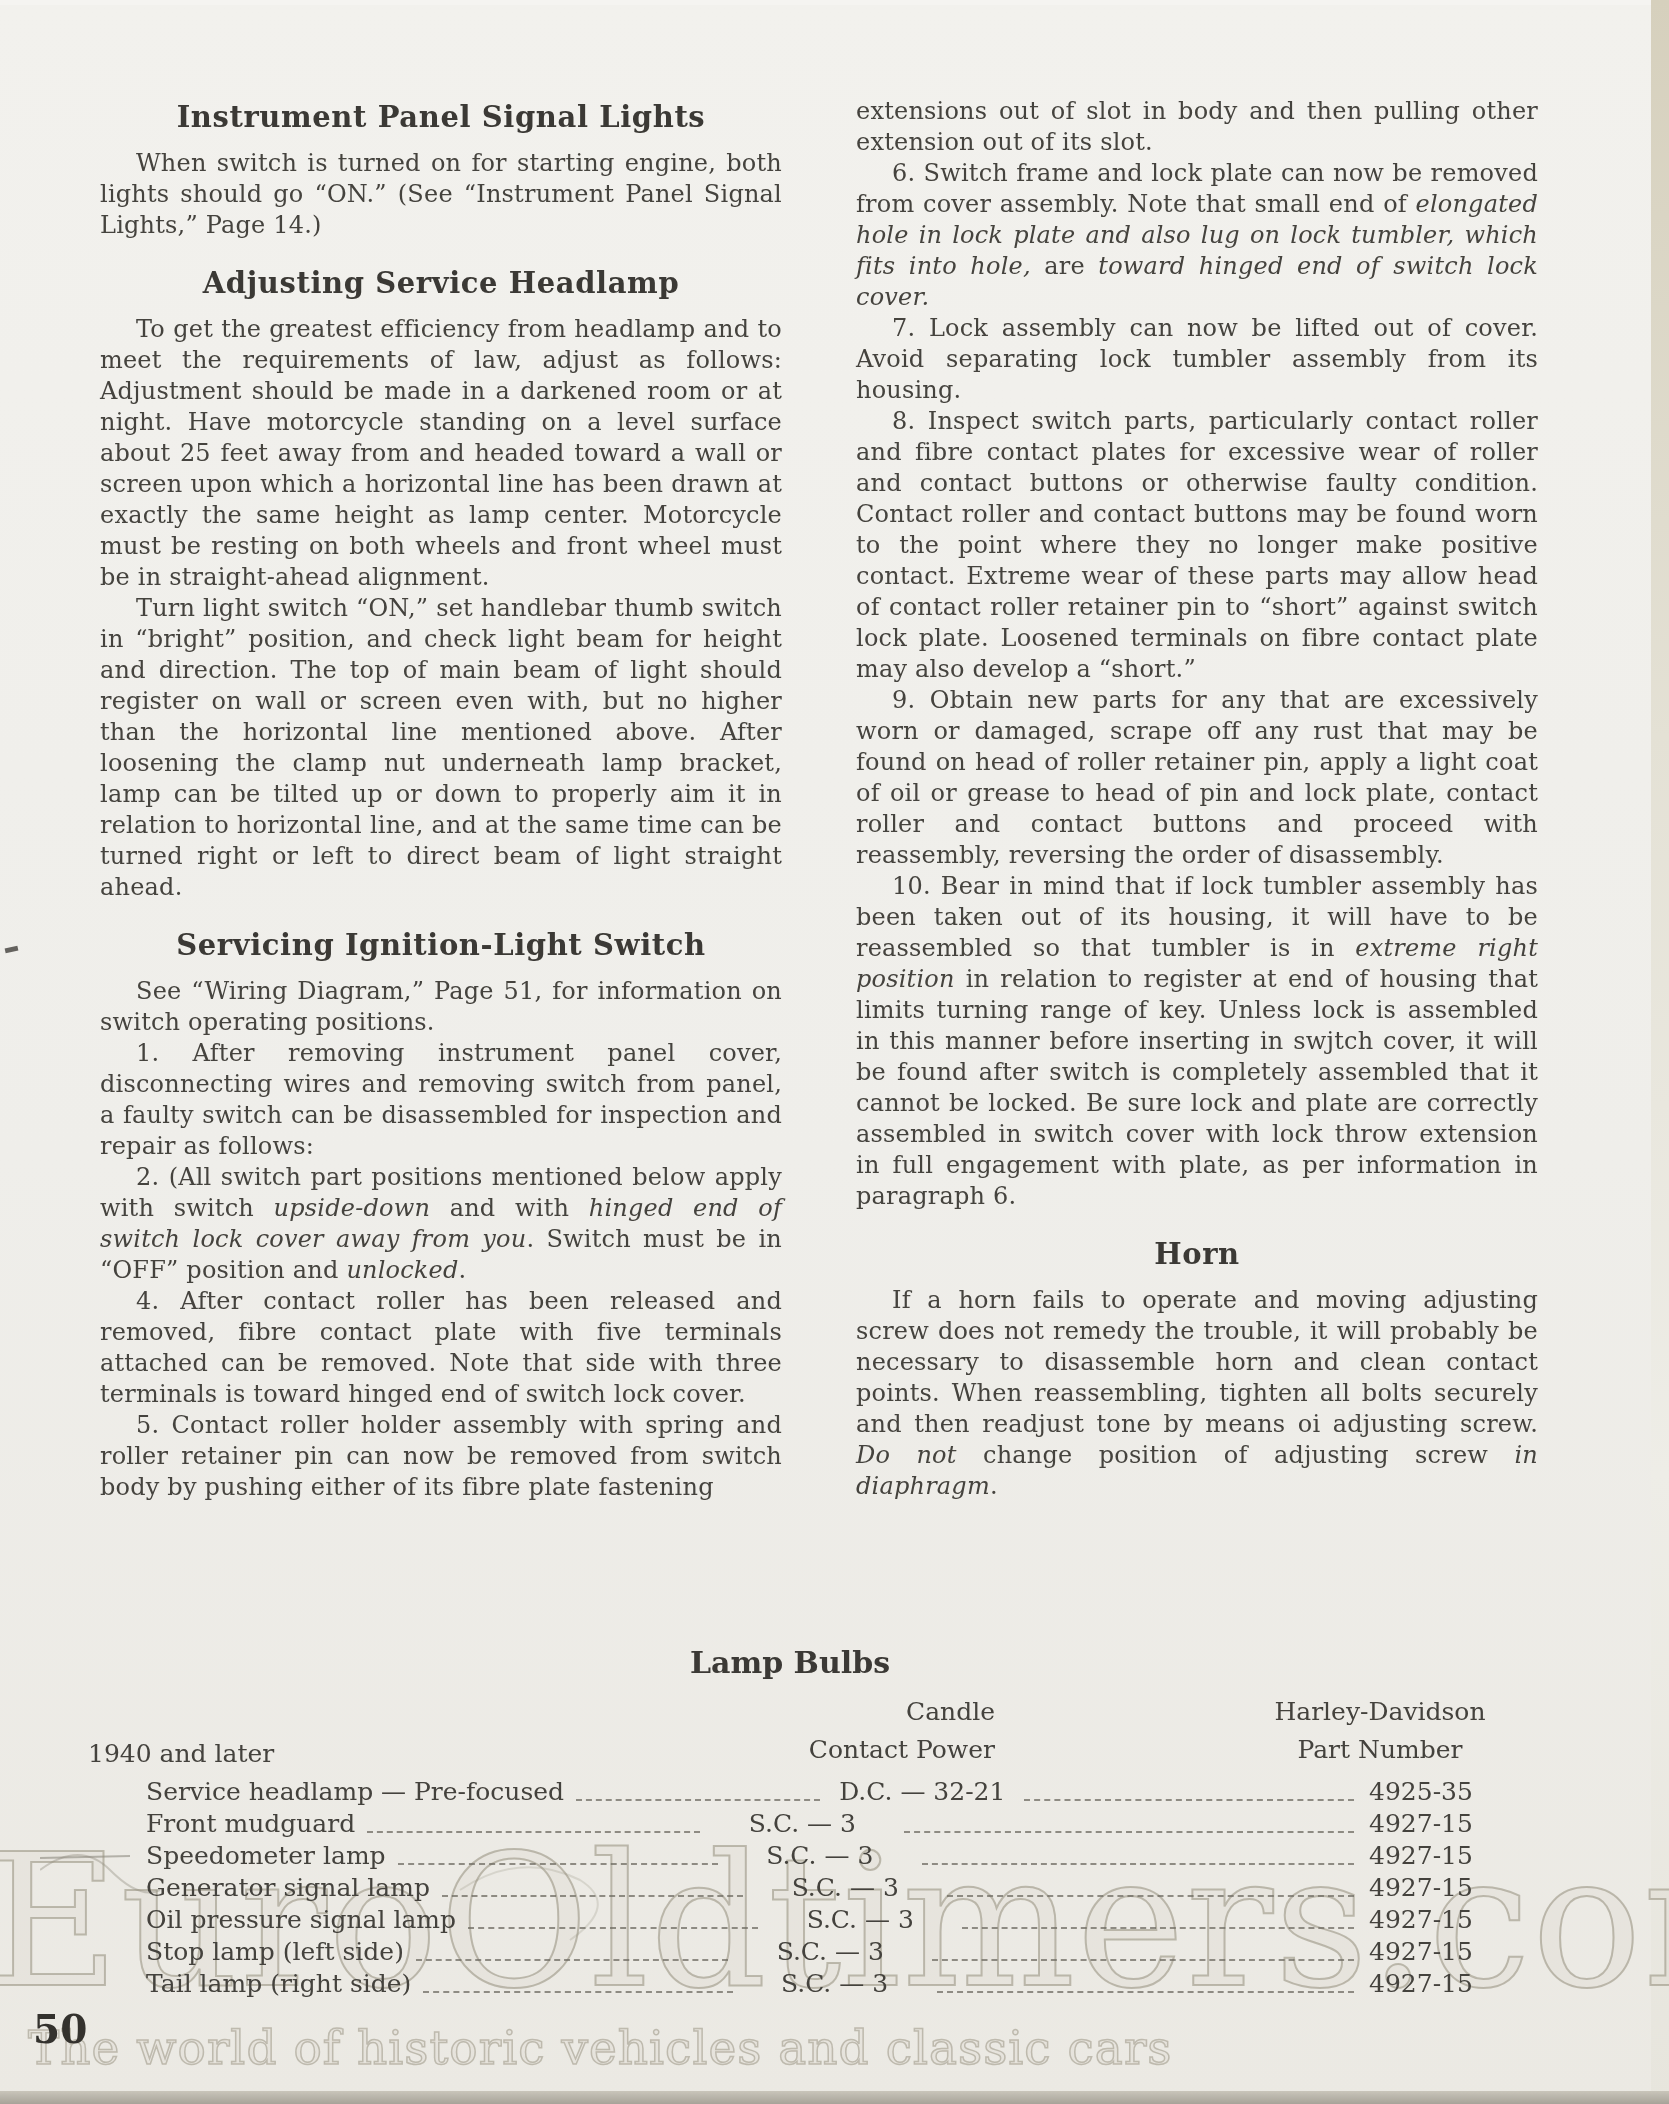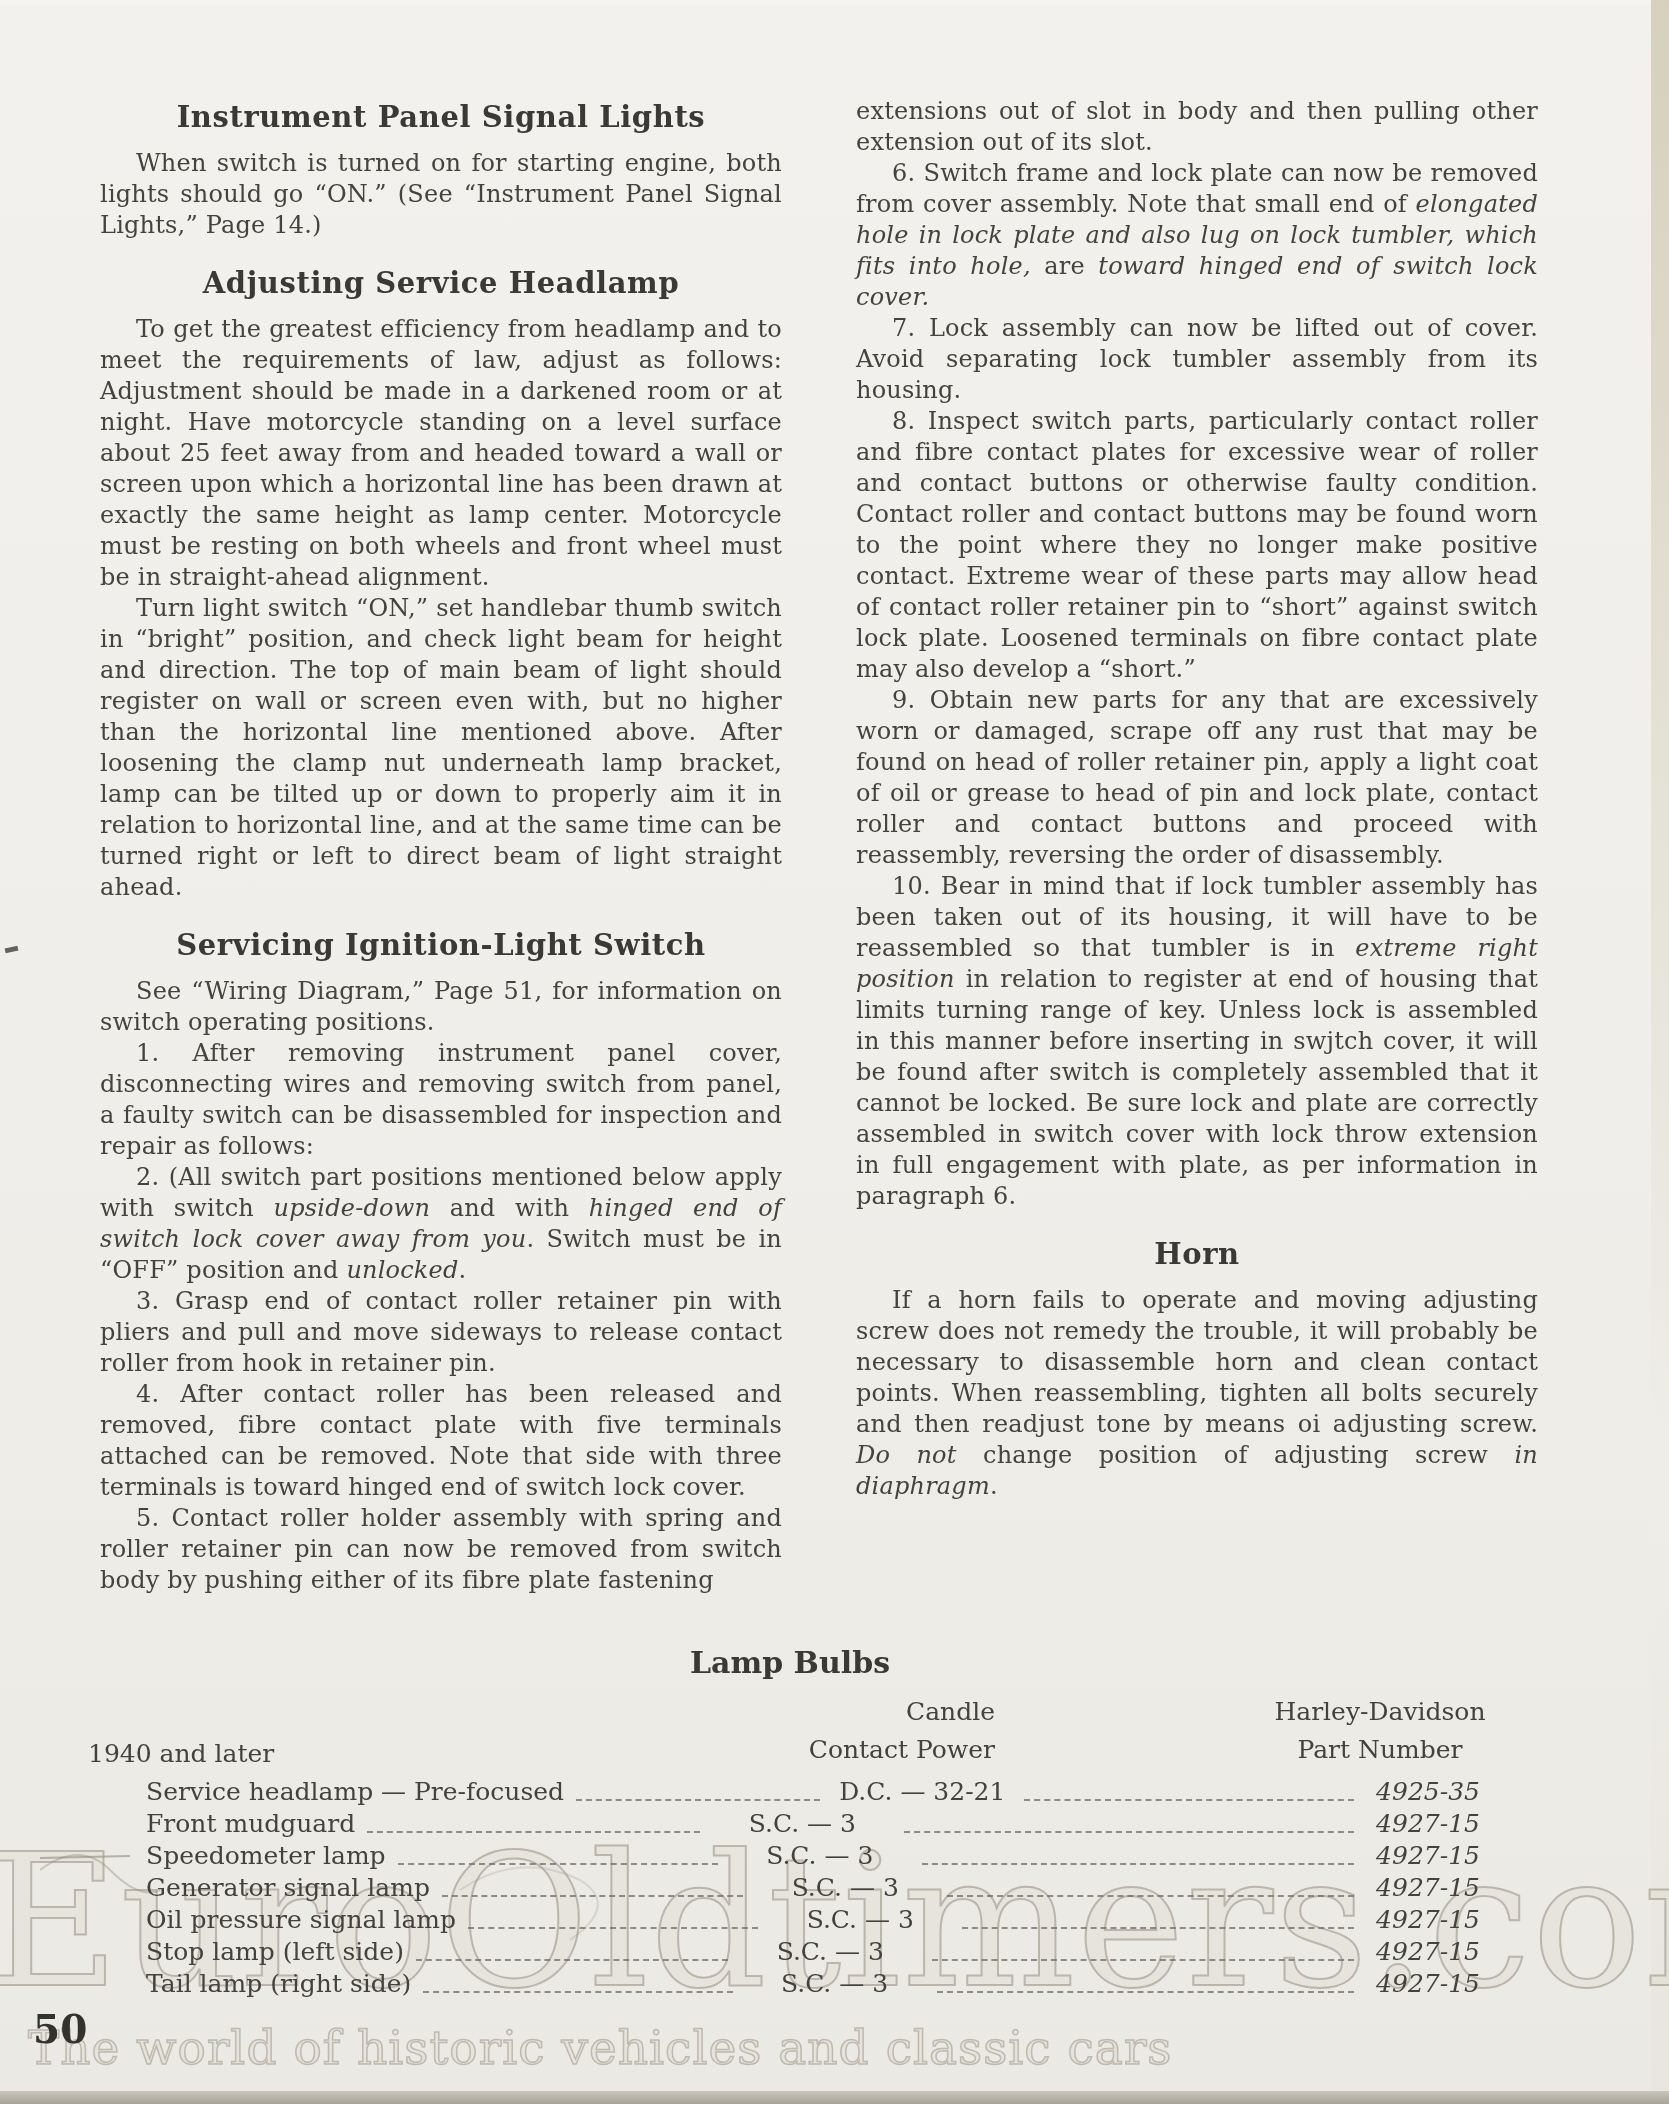--- a/index.html
+++ b/index.html
@@ -36,21 +36,21 @@
   .era { position:absolute; left:88px; top:94px; }
   .head-contact { position:absolute; left:801px; top:48px; width:194px; text-align:right; line-height:38px; }
   .head-part { position:absolute; left:1268px; top:48px; width:224px; text-align:center; line-height:38px; }
   .rows { position:absolute; left:122px; top:132px; right:189px; }
   .trow { display:flex; align-items:baseline; height:32px; white-space:nowrap;margin-left:24px; }
   .trow .name { padding-right:4px; }
   .trow .lead { flex:1; min-width:26px; border-bottom:2px dashed #6f6c63; opacity:0.75;
     align-self:flex-end; margin:0 8px 8px 8px; }
   .trow .lead2 { flex:1.35; }
   .trow .contact { width:188px; text-align:center; }
-  .trow .part { width:118px; text-align:right;font-style:italic; }
+  .trow .part { width:118px; text-align:center; }
 
   
   .pageno { position:absolute; left:33px; top:2006px; font-size:39px; font-weight:bold; color:#34322e; }
   .wm-main { position:absolute; left:-14px; top:1830px; font-size:183px; line-height:1;
     white-space:nowrap; color:rgba(130,124,106,0.05);
     -webkit-text-stroke:2px rgba(148,142,124,0.55); letter-spacing:1px; }
   .wm-tag { position:absolute; left:28px; top:2024px; font-size:47px; line-height:1;
     white-space:nowrap; color:rgba(130,124,106,0.05);
     -webkit-text-stroke:1.5px rgba(148,142,124,0.5); letter-spacing:1px; }
 
@@ -68,21 +68,20 @@
 <div class="col col-left">
     <h2>Instrument Panel Signal Lights</h2>
     <p><span>When switch is turned on for starting engine, both lights should go “ON.”  (See “Instrument Panel Signal Lights,” Page 14.)</span></p>
     <h2>Adjusting Service Headlamp</h2>
     <p><span>To get the greatest efficiency from headlamp and to meet the requirements of law, adjust as follows: Adjustment should be made in a darkened room or at night.  Have motorcycle standing on a level surface about 25 feet away from and headed toward a wall or screen upon which a horizontal line has been drawn at exactly the same height as lamp center.  Motorcycle must be resting on both wheels and front wheel must be in straight-ahead alignment.</span></p>
     <p><span>Turn light switch “ON,” set handlebar thumb switch in “bright” position, and check light beam for height and direction.  The top of main beam of light should register on wall or screen even with, but no higher than the horizontal line mentioned above.  After loosening the clamp nut underneath lamp bracket, lamp can be tilted up or down to properly aim it in relation to horizontal line, and at the same time can be turned right or left to direct beam of light straight ahead.</span></p>
     <h2>Servicing Ignition-Light Switch</h2>
     <p><span>See “Wiring Diagram,” Page 51, for information on switch operating positions.</span></p>
     <p><span>1.  After removing instrument panel cover, disconnecting wires and removing switch from panel, a faulty switch can be disassembled for inspection and repair as follows:</span></p>
     <p><span>2.  (All switch part positions mentioned below apply with switch </span><span class="i">upside-down</span><span> and with </span><span class="i">hinged end of switch lock cover away from you</span><span>.  Switch must be in “OFF” position and </span><span class="i">unlocked</span><span>.</span></p>
-    <p><span>3.  Grasp end of contact roller retainer pin with pliers and pull and move sideways to release contact roller from hook in retainer pin.</span></p>
     <p><span>4.  After contact roller has been released and removed, fibre contact plate with five terminals attached can be removed.  Note that side with three terminals is toward hinged end of switch lock cover.</span></p>
     <p><span>5.  Contact roller holder assembly with spring and roller retainer pin can now be removed from switch body by pushing either of its fibre plate fastening</span></p>
   </div>
 <div class="col col-right">
     <p class="noindent"><span>extensions out of slot in body and then pulling other extension out of its slot.</span></p>
     <p><span>6.  Switch frame and lock plate can now be removed from cover assembly.  Note that small end of </span><span class="i">elongated hole in lock plate and also lug on lock tumbler, which fits into hole,</span><span> are </span><span class="i">toward hinged end of switch lock cover.</span></p>
     <p><span>7.  Lock assembly can now be lifted out of cover.  Avoid separating lock tumbler assembly from its housing.</span></p>
     <p><span>8.  Inspect switch parts, particularly contact roller and fibre contact plates for excessive wear of roller and contact buttons or otherwise faulty condition.  Contact roller and contact buttons may be found worn to the point where they no longer make positive contact.  Extreme wear of these parts may allow head of contact roller retainer pin to “short” against switch lock plate.  Loosened terminals on fibre contact plate may also develop a “short.”</span></p>
     <p><span>9.  Obtain new parts for any that are excessively worn or damaged, scrape off any rust that may be found on head of roller retainer pin, apply a light coat of oil or grease to head of pin and lock plate, contact roller and contact buttons and proceed with reassembly, reversing the order of disassembly.</span></p>
     <p><span>10.  Bear in mind that if lock tumbler assembly has been taken out of its housing, it will have to be reassembled so that tumbler is in </span><span class="i">extreme right position</span><span> in relation to register at end of housing that limits turning range of key.  Unless lock is assembled in this manner before inserting in swjtch cover, it will be found after switch is completely assembled that it cannot be locked.  Be sure lock and plate are correctly assembled in switch cover with lock throw extension in full engagement with plate, as per information in paragraph 6.</span></p>

